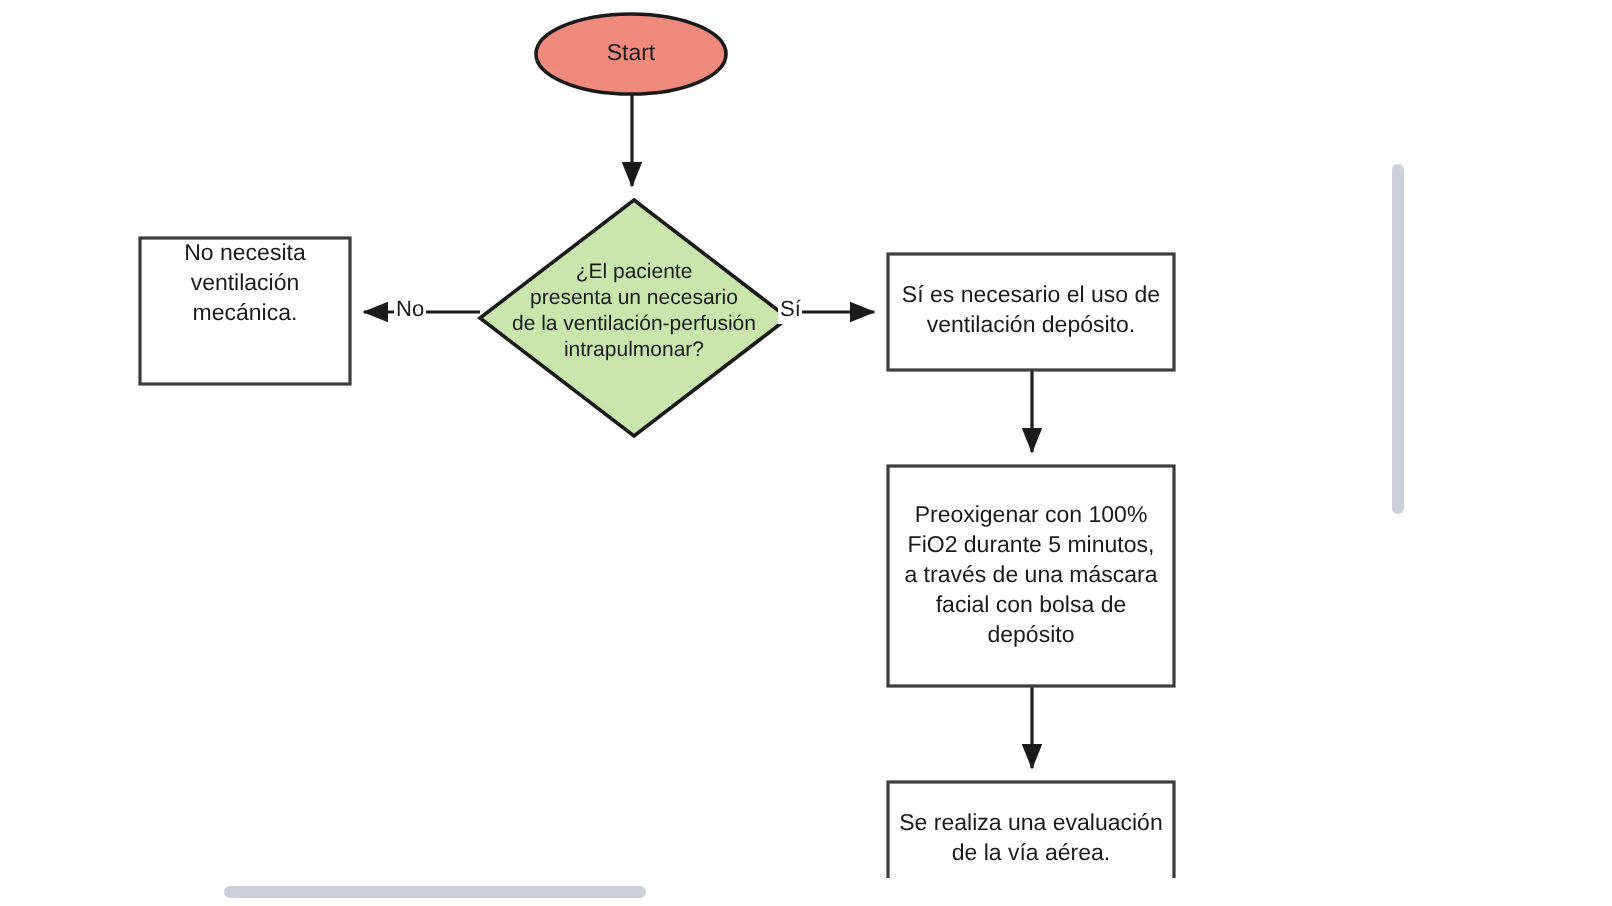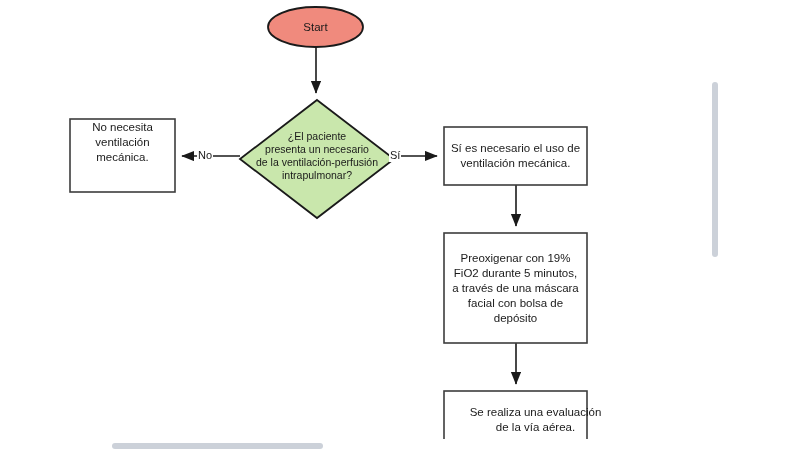--- a/index.html
+++ b/index.html
@@ -9,21 +9,20 @@
   }
   body {
     font-family: "Liberation Sans", sans-serif;
   }
   #canvas {
     position: relative;
     width: 706px;
     height: 453px;
     background: #ffffff;
     overflow: hidden;
-    padding-left: 16px;
   }
   #diagram-svg {
     position: absolute;
     left: 0;
     top: 0;
   }
   .node-label {
     position: absolute;
     display: flex;
     align-items: center;
@@ -130,29 +129,29 @@
   <div class="node-label" style="left:232px; top:118px; width:170px; height:76px; font-size:10.5px; line-height:13px;">¿El paciente
 presenta un necesario
 de la ventilación-perfusión
 intrapulmonar?</div>
 
   <div class="node-label" style="left:70px; top:106px; width:105px; height:73px;">No necesita
 ventilación
 mecánica.</div>
 
   <div class="node-label" style="left:446px; top:127px; width:139px; height:58px;">Sí es necesario el uso de
-ventilación mecánica.</div>
+ventilación depósito.</div>
 
-  <div class="node-label" style="left:446px; top:233px; width:139px; height:110px;">Preoxigenar con 19%
+  <div class="node-label" style="left:446px; top:233px; width:139px; height:110px;">Preoxigenar con 100%
 FiO2 durante 5 minutos,
 a través de una máscara
 facial con bolsa de
 depósito</div>
 
-  <div class="node-label" style="left:446px; top:391px; width:139px; height:57px;margin-left:20px;">Se realiza una evaluación
+  <div class="node-label" style="left:446px; top:391px; width:139px; height:57px;">Se realiza una evaluación
 de la vía aérea.</div>
 
   <div class="edge-label" style="left:197px; top:149px;">No</div>
 
   <div class="edge-label" style="left:389px; top:149px;">Sí</div>
 
   <div class="scrollbar-track-v">
     <div class="scrollbar-thumb-v" style="top:82px; height:175px;"></div>
   </div>
 

